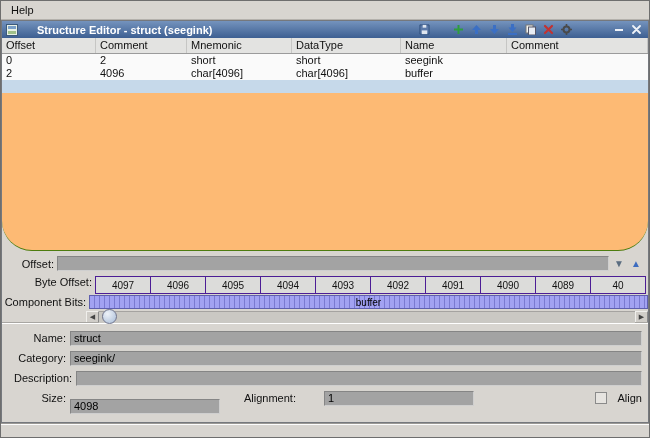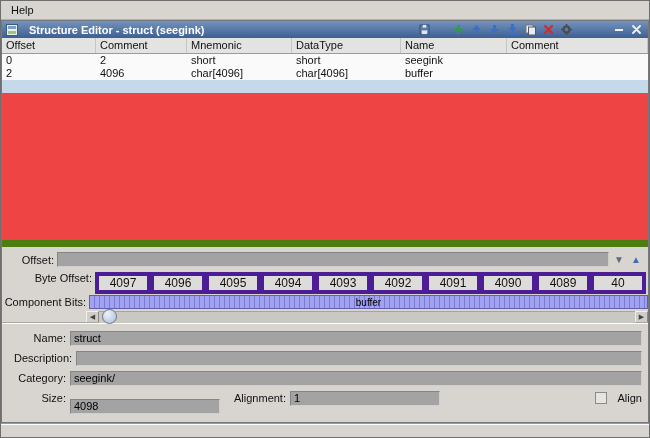--- a/index.html
+++ b/index.html
@@ -8,50 +8,50 @@
        border:1px solid #6e6e6e;display:flex;flex-direction:column;overflow:hidden;}
   
   .menubar{flex:0 0 18px;display:flex;align-items:center;padding:0 5px;background:#d8d5d0;
            border-bottom:1px solid #b4b1ac;}
   .menu-item{padding:1px 5px;cursor:default;}
   
   .editor{flex:1;display:flex;flex-direction:column;min-height:0;border:1px solid #75787d;background:#d8d5d0;}
   .titlebar{flex:0 0 17px;display:flex;align-items:center;gap:3px;padding:0 4px;
             background:linear-gradient(#7493bd,#3d5f92);color:#fff;}
   .ticon{display:flex;align-items:center;}
-  .ttitle{font-weight:bold;white-space:nowrap;margin-left:8px;}
+  .ttitle{font-weight:bold;white-space:nowrap;margin-left:16px;}
   .tspacer{flex:1;}
   .tbtn{width:15px;height:13px;display:flex;align-items:center;justify-content:center;cursor:pointer;}
   .gapL{margin-left:16px;}
   .gapXL{margin-left:34px;}
   .minbar{display:inline-block;width:8px;height:2px;background:#eef2f8;}
   
-  .table{flex:1;display:flex;flex-direction:column;min-height:0;background:#ef4444;border-bottom:7px solid #4d7c0f;}
+  .table{flex:1;display:flex;flex-direction:column;min-height:0;background:#fdba74;border-bottom:1px solid #4d7c0f;border-radius:30px;}
   .thead,.trow{display:grid;grid-template-columns:94px 91px 105px 109px 106px 1fr;}
   .thead{flex:0 0 15px;background:#e3e3e1;border-bottom:1px solid #9b9b9b;}
   .hc{padding:1px 4px;border-right:1px solid #c6c6c4;white-space:nowrap;overflow:hidden;}
   .trow{flex:0 0 13px;background:#fafafa;}
   .tc{padding:0 4px;white-space:nowrap;overflow:hidden;}
   .trow.selected{background:#c6d9ea;}
   .tfiller{flex:1;}
   
   .searchrow{flex:0 0 21px;display:flex;align-items:center;gap:3px;padding:2px 5px 2px 4px;}
   .slabel{flex:0 0 48px;text-align:right;}
   .tf{border:1px solid;border-color:#858585 #cfcfcf #cfcfcf #858585;background:#a3a3a3;font:inherit;
       padding:1px 3px;height:15px;box-sizing:border-box;outline:none;}
   .searchrow .tf{flex:1;}
   .sbtn{width:14px;text-align:center;font-size:10px;cursor:pointer;line-height:14px;}
   .sbtn.down{color:#5b6d80;}
   .sbtn.up{color:#3d6cc0;}
   
   .byterow{flex:0 0 18px;display:flex;align-items:flex-start;margin-left:6px;}
   .sidelabel{flex:0 0 84px;text-align:right;padding-right:3px;white-space:nowrap;}
   .bytecells{flex:1;display:flex;overflow:hidden;align-self:stretch;}
-  .bcell{flex:0 0 56px;box-sizing:border-box;border:4px solid #4c1d95;margin-left:-1px;background:#dcdcda;
-         display:flex;align-items:center;justify-content:center;font-size:12px;}
+  .bcell{flex:0 0 56px;box-sizing:border-box;border:1px solid #4c1d95;margin-left:-1px;background:#dcdcda;
+         display:flex;align-items:center;justify-content:center;font-size:10px;}
   .bcell:first-child{margin-left:0;}
   .bitsrow{flex:0 0 16px;display:flex;align-items:center;}
   .bitsbar{flex:1;height:14px;box-sizing:border-box;border:1px solid #5f5fae;
            background:repeating-linear-gradient(90deg,#a2a2f2 0px,#a2a2f2 4px,#8a8ade 4px,#6a6ac4 5px);
            display:flex;align-items:center;justify-content:center;font-size:10px;color:#000;overflow:hidden;}
   
   .scrollrow{flex:0 0 13px;display:flex;align-items:center;}
   .sspacer{flex:0 0 84px;}
   .sarrow{flex:0 0 13px;height:12px;box-sizing:border-box;background:#d0cdc8;border:1px solid;
           border-color:#f0efec #8a8a8a #8a8a8a #f0efec;font-size:7px;color:#444;
@@ -59,21 +59,21 @@
   .strack{flex:1;height:11px;background:#cac8c3;border-top:1px solid #a5a3a0;position:relative;align-self:center;}
   .sthumb{position:absolute;left:3px;top:-3px;width:15px;height:15px;border-radius:50%;
           background:radial-gradient(circle at 35% 30%,#eef2f8,#a8bcd8);border:1px solid #70748c;
           box-sizing:border-box;cursor:grab;}
   
   .formpanel{flex:0 0 96px;border-top:1px solid #fff;box-shadow:0 -1px 0 #a8a6a2;padding-top:2px;}
   .frow{display:flex;align-items:center;margin:4px 6px 4px 4px;height:16px;}
   .flabel{flex:0 0 52px;text-align:right;padding-right:4px;white-space:nowrap;margin-left:8px;}
   .frow .tf.wide{flex:1;}
   .tf.size{flex:0 0 112px;margin-top:16px;}
-  .alabel{flex:0 0 58px;text-align:right;padding-right:4px;margin-left:8px;}
+  .alabel{flex:0 0 58px;padding-right:22px;margin-left:24px;}
   .tf.alignment{flex:0 0 95px;}
   .alignwrap{margin-left:auto;display:flex;align-items:center;gap:11px;}
   .cb{width:10px;height:10px;background:#e6e4e0;border:1px solid #8a8a8a;display:inline-block;cursor:pointer;}
   
   .statusbar{flex:0 0 13px;background:#d8d5d0;border-top:1px solid #9b9995;box-shadow:inset 0 1px 0 #fdfdfd;}
 </style>
 </head>
 <body>
 
 <div id="app">
@@ -225,26 +225,26 @@
       </div>
       <span class="sarrow">▶</span>
     </div>
 
     <div class="formpanel">
       <div class="frow">
         <span class="flabel">Name:</span>
         <input class="tf wide" type="text" value="struct" style="">
       </div>
       <div class="frow">
+        <span class="flabel">Category:</span>
+        <input class="tf wide" type="text" value="seegink/" style="">
+      </div>
+      <div class="frow">
         <span class="flabel">Description:</span>
         <input class="tf wide" type="text" value="" style="">
-      </div>
-      <div class="frow">
-        <span class="flabel">Category:</span>
-        <input class="tf wide" type="text" value="seegink/" style="">
       </div>
       <div class="frow">
         <span class="flabel">Size:</span>
         <input class="tf size" type="text" value="4098" style="">
         <span class="alabel">Alignment:</span>
         <input class="tf alignment" type="text" value="1" style="">
         <span class="alignwrap">
           <span class="cb"></span>
           <span>Align</span>
         </span>

